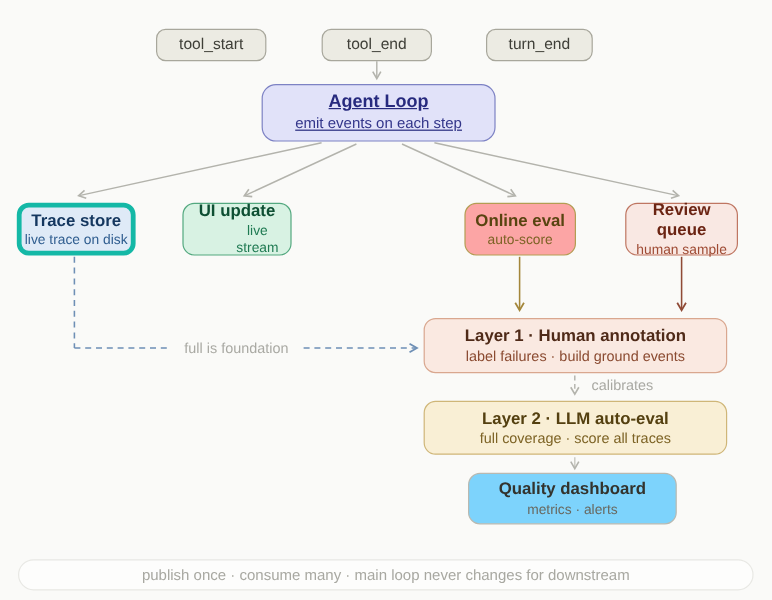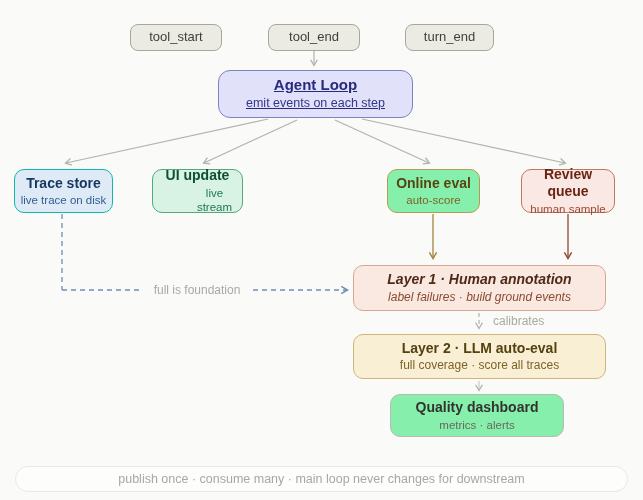--- a/index.html
+++ b/index.html
@@ -18,35 +18,35 @@
   
   .event{
     background:#ecebe3;border:1px solid #a8a79c;border-radius:8px;
     color:#3f3f38;font-size:13px;align-items:center;justify-content:center;
   }
   
   .agent{background:#e1e2f9;border:1px solid #7d82c4;border-radius:12px;color:#272a7e;}
   .agent .t{font-size:15px;color:#272a7e;}
   .agent .s{font-size:12.5px;color:#33368a;}
   
-  .blue{background:#dfeaf7;border:1px solid #14b8a6;}
+  .blue{background:#dfeaf7;border:4px solid #14b8a6;}
   .blue .t{color:#15375f;}  .blue .s{color:#2f5d8f;}
   .green{background:#d8f2e3;border:1px solid #53a87f;}
   .green .t{color:#0e4f33;} .green .s{color:#1f7a52;padding-left:34px;}
-  .yellow{background:#86efac;border:1px solid #b39d53;}
+  .yellow{background:#fca5a5;border:1px solid #b39d53;}
   .yellow .t{color:#584410;} .yellow .s{color:#7d6325;}
   .red{background:#f9e8e3;border:1px solid #bf7662;}
   .red .t{color:#6b2413;} .red .s{color:#9e4a33;}
   
   .layer1{background:#fae9e1;border:1px solid #d9a78f;}
   .layer1 .t{color:#4f2a18;} .layer1 .s{color:#8a4a30;font-size:12px;}
   .layer2{background:#f9efd5;border:1px solid #cfb678;}
   .layer2 .t{color:#544010;} .layer2 .s{color:#7d6325;font-size:12px;}
   
-  .dash{background:#86efac;border:1px solid #b9b9b1;}
+  .dash{background:#7dd3fc;border:1px solid #b9b9b1;}
   .dash .t{color:#33332d;} .dash .s{color:#68685f;}
   
   .footer{
     position:absolute;z-index:2;box-sizing:border-box;left:15px;top:466px;width:613px;height:26px;
     background:#fdfdfc;border:1px solid #e8e8e4;border-radius:13px;
     display:flex;align-items:center;justify-content:center;
     font-size:12.5px;color:#a8a8a1;
   }
   
   .edge-label{
@@ -124,21 +124,21 @@
     <div class="s">auto-score</div>
   </div>
   <div class="node red" style="left:521px;top:169px;width:94px;height:44px;">
     <div class="t">Review queue</div>
     <div class="s">human sample</div>
   </div>
 
   <span class="edge-label" id="lbl-foundation">full is foundation</span>
   <span class="edge-label" id="lbl-calibrates">calibrates</span>
 
-  <div class="node layer1" style="left:353px;top:265px;width:253px;height:46px;font-style:italic;">
+  <div class="node layer1" style="left:353px;top:265px;width:253px;height:46px;">
     <div class="t">Layer 1 · Human annotation</div>
     <div class="s">label failures · build ground events</div>
   </div>
   <div class="node layer2" style="left:353px;top:334px;width:253px;height:45px;">
     <div class="t">Layer 2 · LLM auto-eval</div>
     <div class="s">full coverage · score all traces</div>
   </div>
 
   <div class="node dash" style="left:390px;top:394px;width:174px;height:43px;">
     <div class="t">Quality dashboard</div>

